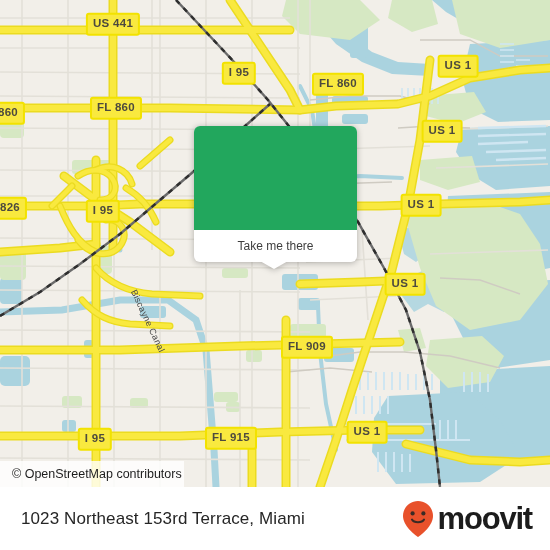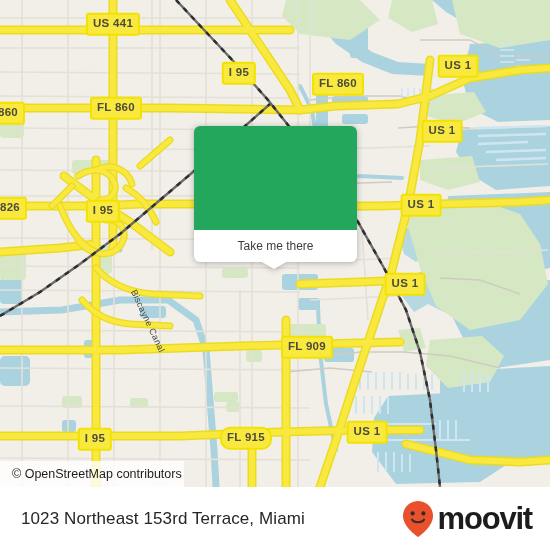--- a/index.html
+++ b/index.html
@@ -397,21 +397,21 @@
     <div class="shield" style="left:458px;top:66px;">US 1</div>
     <div class="shield" style="left:116px;top:108px;">FL 860</div>
     <div class="shield" style="left:8px;top:113px;">860</div>
     <div class="shield" style="left:442px;top:131px;">US 1</div>
     <div class="shield" style="left:10px;top:208px;">826</div>
     <div class="shield" style="left:103px;top:211px;">I 95</div>
     <div class="shield" style="left:421px;top:205px;">US 1</div>
     <div class="shield" style="left:405px;top:284px;">US 1</div>
     <div class="shield" style="left:307px;top:347px;">FL 909</div>
     <div class="shield" style="left:95px;top:439px;">I 95</div>
-    <div class="shield" style="left:246px;top:438px;border-radius:10px;">FL 915</div>
+    <div class="shield" style="left:231px;top:438px;">FL 915</div>
     <div class="shield" style="left:367px;top:432px;">US 1</div>
     <div class="shield" style="left:475px;top:463px;margin-top:48px;">FL 922</div>
 
     <div class="canal-label" style="left:138px;top:288px;transform:rotate(65deg);">Biscayne Canal</div>
 
     <div id="attrib">
       <span>© OpenStreetMap contributors</span>
     </div>
 
     <div id="callout">

